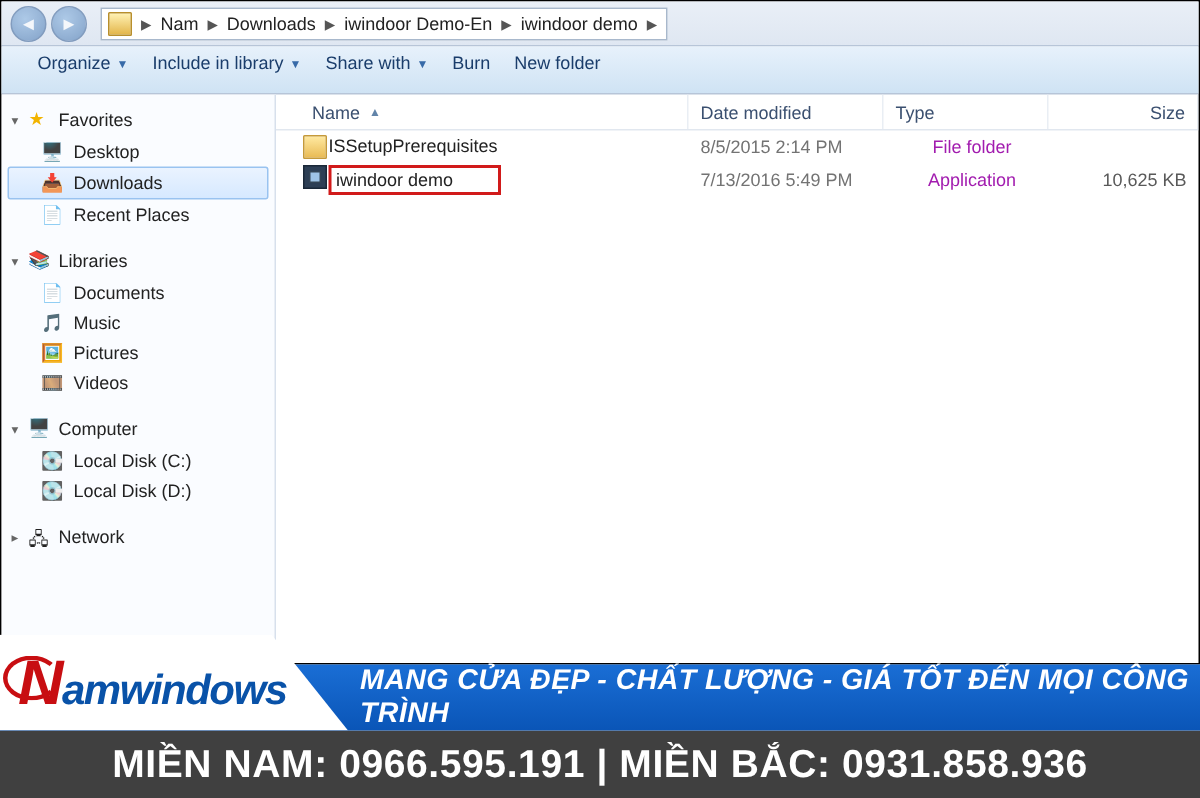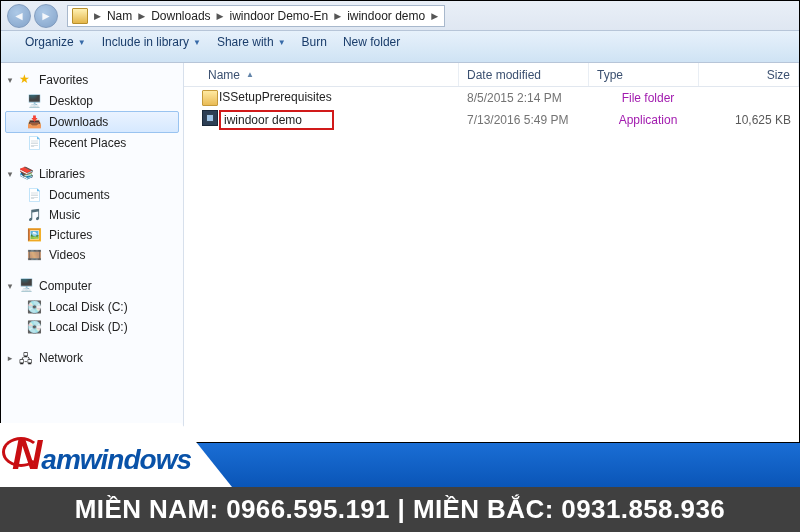--- a/index.html
+++ b/index.html
@@ -222,15 +222,16 @@
 </div>
 
 <div class="banner">
   <div class="blue-strip">
     <div class="logo-box">
       <span class="logo-text">
         <span class="logo-n"><span class="swirl"></span><span>N</span></span>
         <span class="logo-rest">amwindows</span>
       </span>
     </div>
+    <div class="slogan">MANG CỬA ĐẸP - CHẤT LƯỢNG - GIÁ TỐT ĐẾN MỌI CÔNG TRÌNH</div>
   </div>
   <div class="red-strip">MIỀN NAM: 0966.595.191 | MIỀN BẮC: 0931.858.936</div>
 </div>
 
 </body></html>

